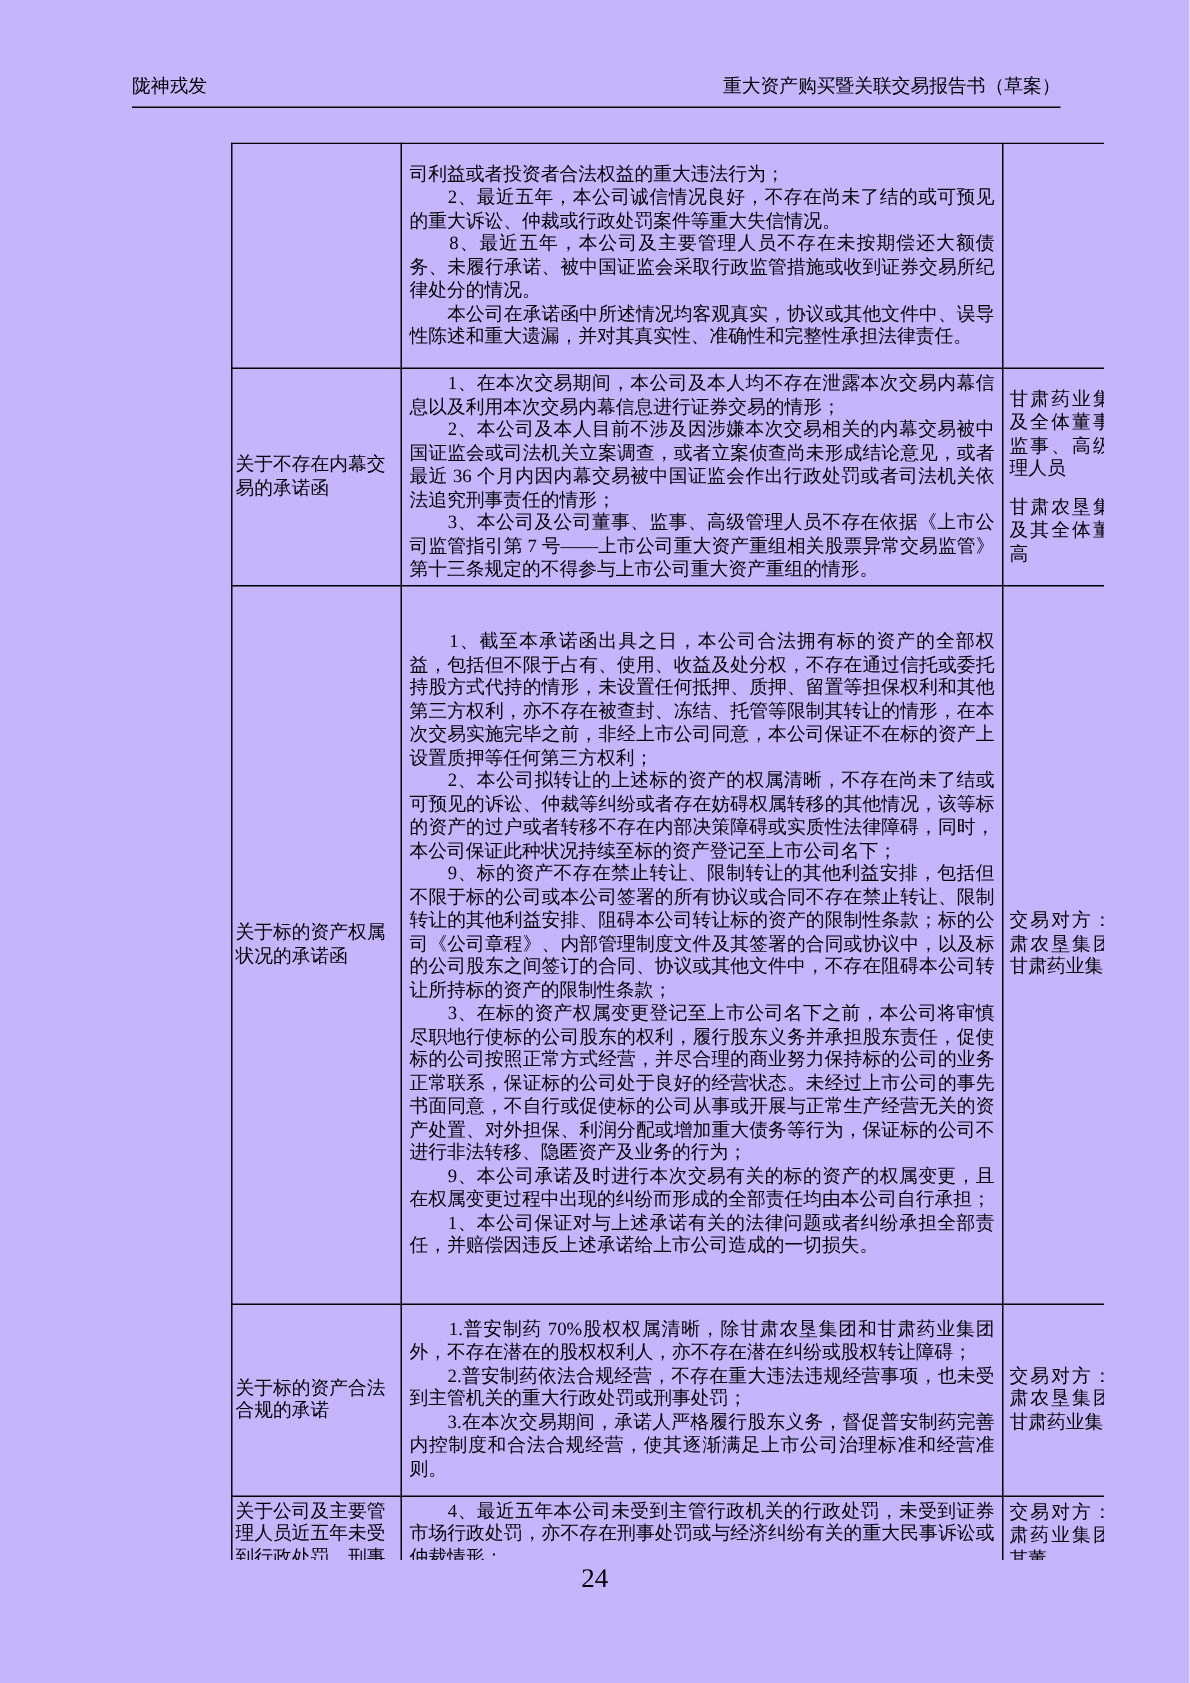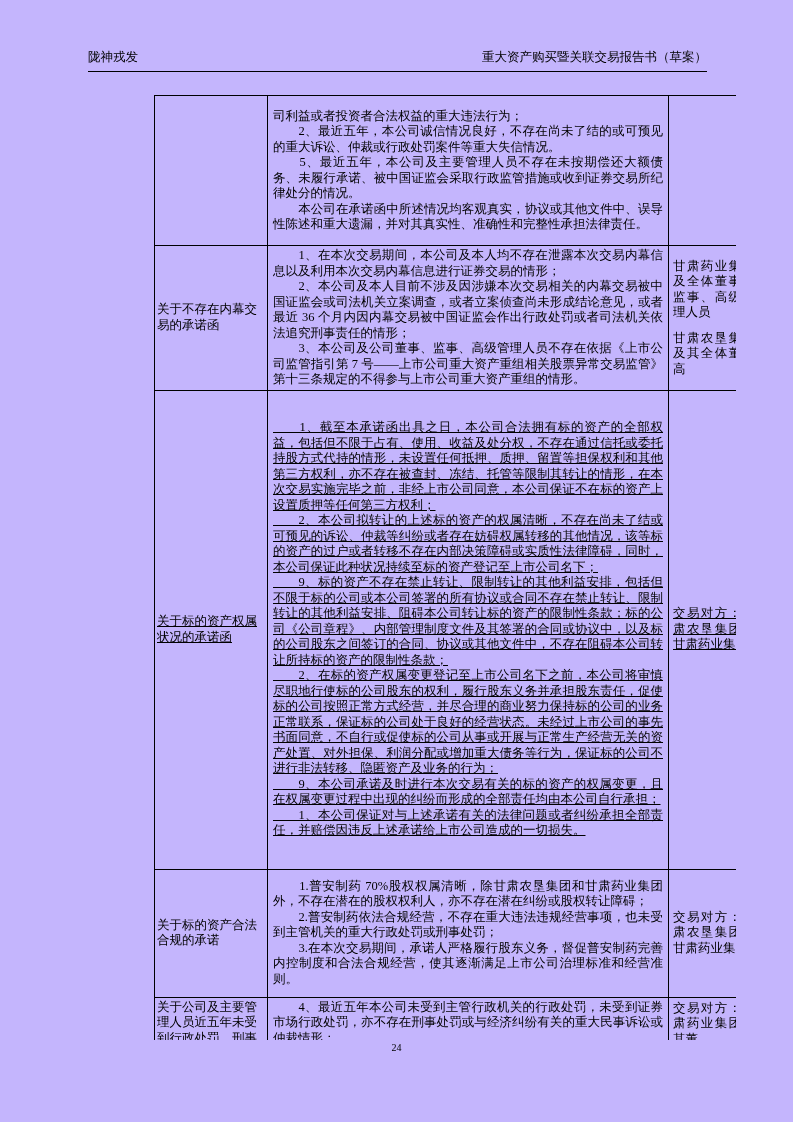--- a/index.html
+++ b/index.html
@@ -54,54 +54,54 @@
   td.content-cell { width: 390px; text-align: justify; padding: 2px 5px; }
   td.party-cell   { width: 82px;  text-align: justify; padding: 3px 4px; }
 
   .para       { margin: 0; text-align: justify; }
   .party-line { margin: 0; }
   .party-gap  { margin-top: 10px; }
 
   
   tbody tr:nth-child(1) td { height: 143px; }
   tbody tr:nth-child(2) td { height: 136px; }
-  tbody tr:nth-child(3) td { height: 472px; text-decoration: underline; }
+  tbody tr:nth-child(3) td { height: 472px; }
   tbody tr:nth-child(4) td { height: 121px; }
   
   tbody tr:last-child td { height: 120px; vertical-align: top; }
 
   
   .footer {
     position: absolute;
     top: 1042px;
     left: 0;
     width: 793px;
     text-align: center;
-    font-size: 10px;
+    font-size: 18px;
   }
 </style>
 </head>
 <body>
 
 <div class="page">
 
   <div class="header">
     <span>陇神戎发</span>
     <span>重大资产购买暨关联交易报告书（草案）</span>
   </div>
 
   <div class="table-wrap">
     <table class="commitments">
       <tbody id="table-rows">
     <tr>
       <td class="label-cell"></td>
       <td class="content-cell">
               <p class="para">司利益或者投资者合法权益的重大违法行为；</p>
               <p class="para">　　2、最近五年，本公司诚信情况良好，不存在尚未了结的或可预见的重大诉讼、仲裁或行政处罚案件等重大失信情况。</p>
-              <p class="para">　　5、最近五年，本公司及主要管理人员不存在未按期偿还大额债务、未履行承诺、被中国证监会采取行政监管措施或收到证券交易所纪律处分的情况。</p>
+              <p class="para">　　8、最近五年，本公司及主要管理人员不存在未按期偿还大额债务、未履行承诺、被中国证监会采取行政监管措施或收到证券交易所纪律处分的情况。</p>
               <p class="para">　　本公司在承诺函中所述情况均客观真实，协议或其他文件中、误导性陈述和重大遗漏，并对其真实性、准确性和完整性承担法律责任。</p>
             </td>
       <td class="party-cell"></td>
     </tr>
 
     <tr>
       <td class="label-cell">关于不存在内幕交易的承诺函</td>
       <td class="content-cell">
               <p class="para">　　1、在本次交易期间，本公司及本人均不存在泄露本次交易内幕信息以及利用本次交易内幕信息进行证券交易的情形；</p>
               <p class="para">　　2、本公司及本人目前不涉及因涉嫌本次交易相关的内幕交易被中国证监会或司法机关立案调查，或者立案侦查尚未形成结论意见，或者最近 36 个月内因内幕交易被中国证监会作出行政处罚或者司法机关依法追究刑事责任的情形；</p>
@@ -112,21 +112,21 @@
               <p class="party-line party-gap">甘肃农垦集团及其全体董监高</p>
             </td>
     </tr>
 
     <tr>
       <td class="label-cell">关于标的资产权属状况的承诺函</td>
       <td class="content-cell">
               <p class="para">　　1、截至本承诺函出具之日，本公司合法拥有标的资产的全部权益，包括但不限于占有、使用、收益及处分权，不存在通过信托或委托持股方式代持的情形，未设置任何抵押、质押、留置等担保权利和其他第三方权利，亦不存在被查封、冻结、托管等限制其转让的情形，在本次交易实施完毕之前，非经上市公司同意，本公司保证不在标的资产上设置质押等任何第三方权利；</p>
               <p class="para">　　2、本公司拟转让的上述标的资产的权属清晰，不存在尚未了结或可预见的诉讼、仲裁等纠纷或者存在妨碍权属转移的其他情况，该等标的资产的过户或者转移不存在内部决策障碍或实质性法律障碍，同时，本公司保证此种状况持续至标的资产登记至上市公司名下；</p>
               <p class="para">　　9、标的资产不存在禁止转让、限制转让的其他利益安排，包括但不限于标的公司或本公司签署的所有协议或合同不存在禁止转让、限制转让的其他利益安排、阻碍本公司转让标的资产的限制性条款；标的公司《公司章程》、内部管理制度文件及其签署的合同或协议中，以及标的公司股东之间签订的合同、协议或其他文件中，不存在阻碍本公司转让所持标的资产的限制性条款；</p>
-              <p class="para">　　2、在标的资产权属变更登记至上市公司名下之前，本公司将审慎尽职地行使标的公司股东的权利，履行股东义务并承担股东责任，促使标的公司按照正常方式经营，并尽合理的商业努力保持标的公司的业务正常联系，保证标的公司处于良好的经营状态。未经过上市公司的事先书面同意，不自行或促使标的公司从事或开展与正常生产经营无关的资产处置、对外担保、利润分配或增加重大债务等行为，保证标的公司不进行非法转移、隐匿资产及业务的行为；</p>
+              <p class="para">　　3、在标的资产权属变更登记至上市公司名下之前，本公司将审慎尽职地行使标的公司股东的权利，履行股东义务并承担股东责任，促使标的公司按照正常方式经营，并尽合理的商业努力保持标的公司的业务正常联系，保证标的公司处于良好的经营状态。未经过上市公司的事先书面同意，不自行或促使标的公司从事或开展与正常生产经营无关的资产处置、对外担保、利润分配或增加重大债务等行为，保证标的公司不进行非法转移、隐匿资产及业务的行为；</p>
               <p class="para">　　9、本公司承诺及时进行本次交易有关的标的资产的权属变更，且在权属变更过程中出现的纠纷而形成的全部责任均由本公司自行承担；</p>
               <p class="para">　　1、本公司保证对与上述承诺有关的法律问题或者纠纷承担全部责任，并赔偿因违反上述承诺给上市公司造成的一切损失。</p>
             </td>
       <td class="party-cell">
               <p class="party-line">交易对方：甘肃农垦集团、甘肃药业集团</p>
             </td>
     </tr>
 
     <tr>
       <td class="label-cell">关于标的资产合法合规的承诺</td>

